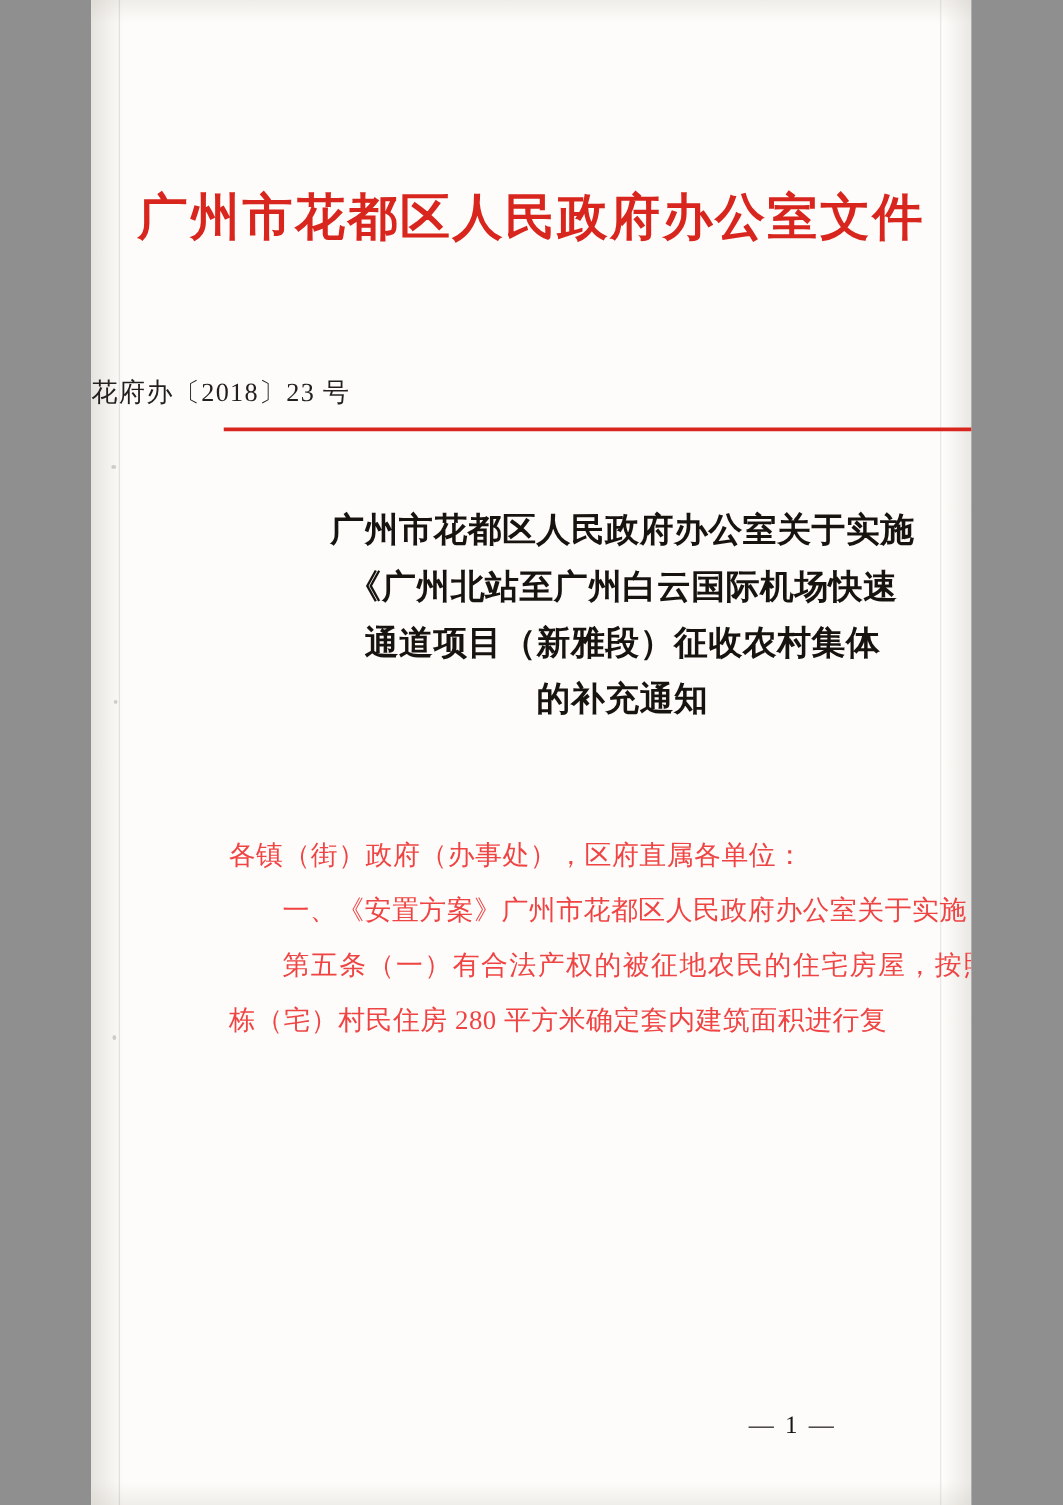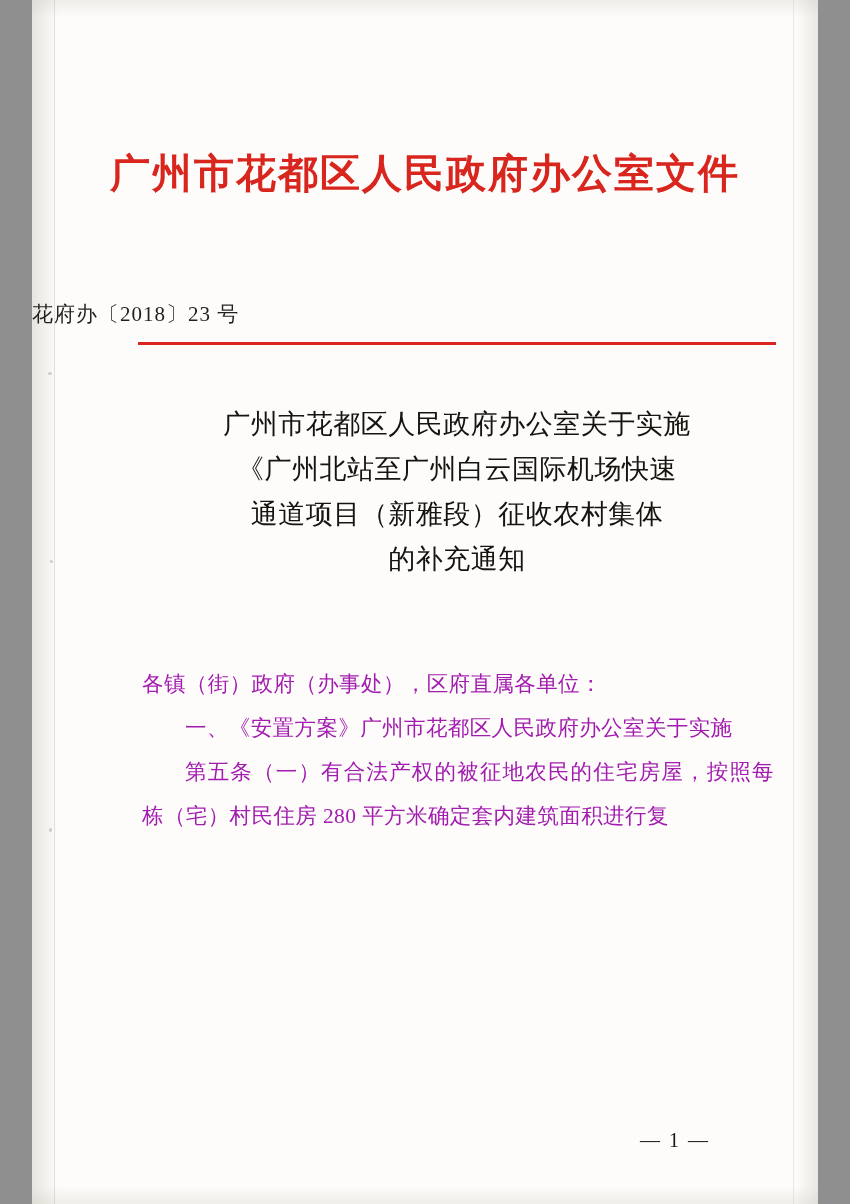--- a/index.html
+++ b/index.html
@@ -5,21 +5,21 @@
   html, body {
     margin: 0;
     padding: 0;
     background: #8f8f8f;
   }
   body {
     font-family: "Liberation Serif", "DejaVu Serif", serif;
   }
   .page {
     position: relative;
-    width: 786px;
+    width: 704px;
     height: 1204px;
     margin: 0 auto;
     background: #fdfcfa;
     overflow: hidden;
   }
   
   .paper-tint {
     position: absolute;
     inset: 0;
     background:
@@ -87,37 +87,37 @@
     background: #d8251d;
   }
 
   
   .title-block {
     position: absolute;
     top: 402px;
     left: 90px;
     width: 670px;
     text-align: center;
-    font-weight: normal;
+    font-weight: bold;
     font-size: 27px;
     line-height: 45px;
     color: #17130f;
     letter-spacing: 0.5px;
   }
   .title-block div { white-space: nowrap; }
 
   
   .body-text {
     position: absolute;
     top: 662px;
     left: 110px;
     width: 632px;
     font-size: 21.5px;
     line-height: 44px;
-    color: #a21caf;
+    color: #ef4444;
     letter-spacing: 0.4px;
   }
   .body-text p {
     margin: 0;
     text-align: justify;
     text-justify: inter-ideograph;
   }
   .indent2 { text-indent: 2em; }
 
   

